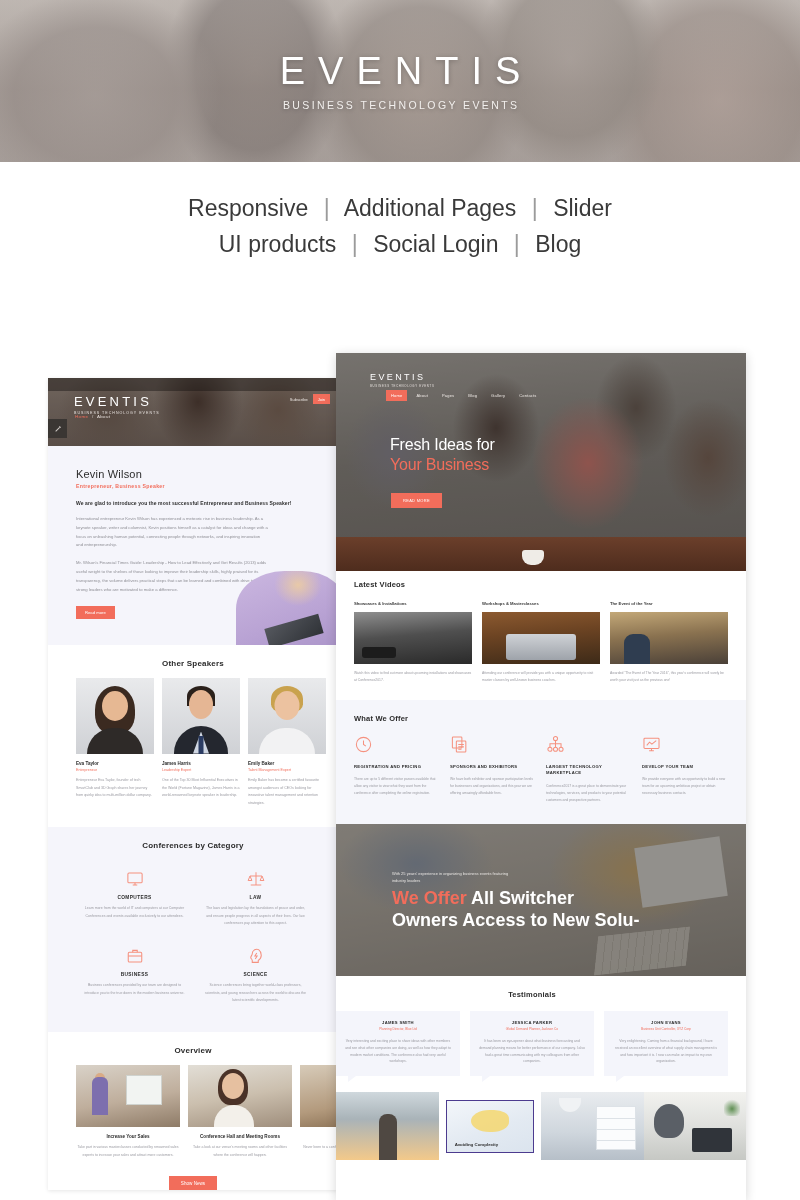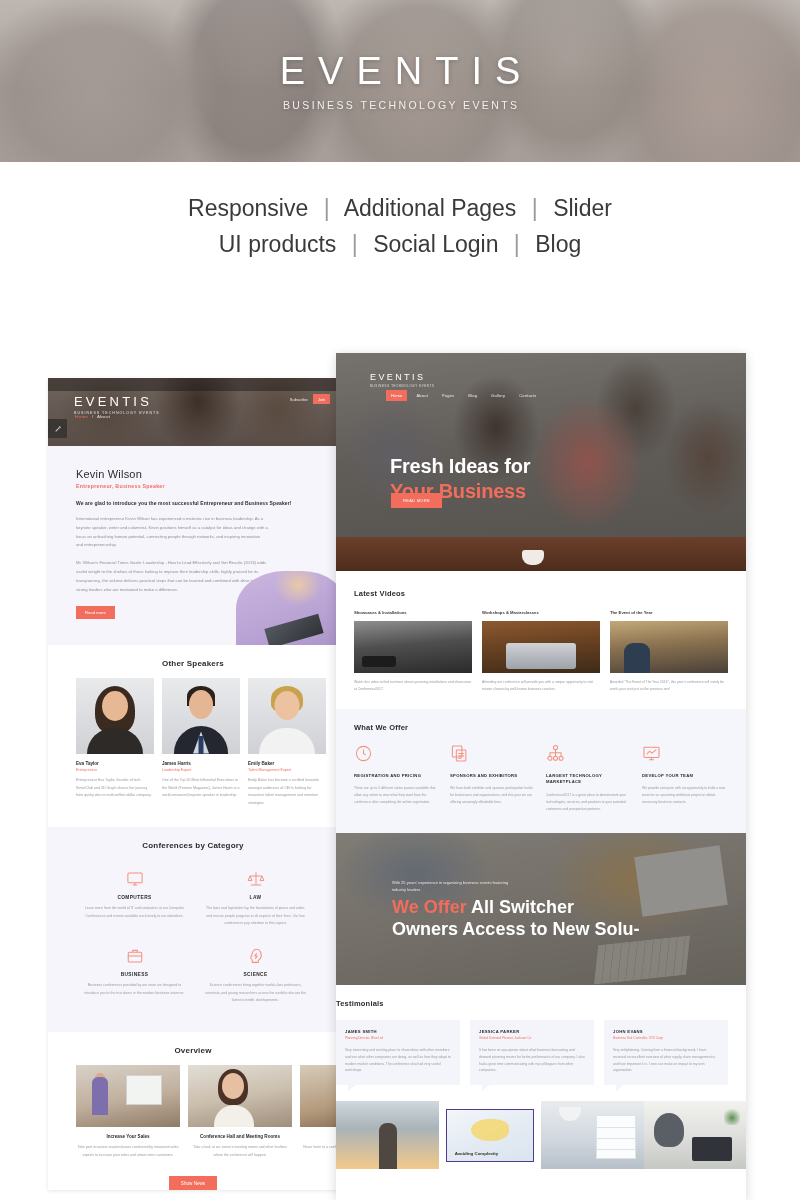--- a/index.html
+++ b/index.html
@@ -177,25 +177,25 @@
   }
   .rs-hero-ov { position:absolute; inset:0; background:rgba(42,38,36,.34); }
   .rs-table { position:absolute; left:0; right:0; bottom:0; height:34px; background:linear-gradient(180deg,#6b3f2b,#4e2c1d); }
   .rs-cup { position:absolute; left:186px; bottom:6px; width:22px; height:15px; background:#efece7; border-radius:3px 3px 9px 9px; }
   .rs-logo { position:absolute; left:34px; top:19px; color:#fff; }
   .rs-logo .l1 { font-size:9px; letter-spacing:2.4px; font-weight:300; }
   .rs-logo .l2 { font-size:2.8px; letter-spacing:.7px; margin-top:1.5px; color:#e6e1de; }
   .rs-nav { position:absolute; left:50px; top:37px; display:flex; align-items:center; gap:4px; }
   .rs-nav a { font-size:4px; color:#efeae6; padding:3px 5px; letter-spacing:.2px; }
   .rs-nav a.active { background:#f26d5b; color:#fff; }
-  .rs-h1 { position:absolute; left:54px; top:101px; color:#fff; font-size:20px; font-weight:700; line-height:1.25; letter-spacing:-.2px; }
+  .rs-h1 { position:absolute; left:54px; top:82px; color:#fff; font-size:16px; font-weight:400; line-height:1.25; letter-spacing:-.2px; }
   .rs-h1 .accent { color:#f26d5b; }
   .rs-cta { position:absolute; left:55px; top:140px; background:#f26d5b; color:#fff; font-size:4px; padding:5px 12px; letter-spacing:.3px; }
 
-  .rs-sec { padding:18px 18px 16px 18px; }
+  .rs-sec { padding:9px 18px 16px 18px; }
   .rs-h { font-size:7.5px; color:#2b2b2b; font-weight:600; letter-spacing:.2px; }
   .vid-grid { display:flex; gap:10px; margin-top:12px; }
   .vid { flex:1; }
   .vid-t { font-size:4.2px; color:#3a3a3a; font-weight:600; }
   .vid-img { height:52px; margin-top:6px; position:relative; overflow:hidden; }
   .vid-1 { background:linear-gradient(175deg,#8f8f8f 0%,#4f4f4f 45%,#2a2a2a 100%); }
   .vid-1::after { content:""; position:absolute; left:8px; bottom:6px; width:34px; height:11px; background:#1c1c1c; border-radius:3px; }
   .vid-2 { background:linear-gradient(175deg,#8c5a30 0%,#6d4423 40%,#3d2a18 100%); }
   .vid-2::after { content:""; position:absolute; left:50%; transform:translateX(-50%); bottom:4px; width:70px; height:26px; background:linear-gradient(180deg,#cfd2d6,#9ea3aa); border-radius:3px; }
   .vid-3 { background:linear-gradient(175deg,#c3a878 0%,#8a7250 45%,#4a4038 100%); }
@@ -218,21 +218,21 @@
       radial-gradient(ellipse 120px 80px at 300px 46px, #d8b373 0%, rgba(216,179,115,0) 72%),
       linear-gradient(170deg,#c9c4bb 0%, #b7b0a6 45%, #9a948b 100%);
   }
   .rs-band-ov { position:absolute; inset:0; background:rgba(38,36,34,.45); }
   .rs-paper { position:absolute; right:22px; top:18px; width:86px; height:60px; background:#eceae4; transform:rotate(-8deg); }
   .rs-kbd { position:absolute; right:58px; bottom:6px; width:92px; height:38px; background:repeating-linear-gradient(90deg,#ded9cf 0 7px,#c9c3b8 7px 8px), repeating-linear-gradient(0deg,#ded9cf 0 6px,#c9c3b8 6px 7px); transform:rotate(-6deg) skewX(-12deg); opacity:.85; }
   .rs-band-sub { position:absolute; left:56px; top:46px; color:#e7e4e1; font-size:4px; line-height:1.8; width:130px; }
   .rs-band-h { position:absolute; left:56px; top:63px; color:#fff; font-size:18px; font-weight:700; line-height:1.26; }
   .rs-band-h .accent { color:#f26d5b; }
 
-  .rs-test { padding:14px 18px 16px 0; }
+  .rs-test { padding:14px 18px 16px 0;text-align:center; }
   .test-grid { display:flex; gap:10px; margin-top:12px; }
   .test { flex:1; position:relative; background:#f4f5fb; padding:9px 9px 11px; }
   .test::after {
     content:""; position:absolute; left:12px; bottom:-6px;
     border-left:8px solid #f4f5fb; border-bottom:6px solid transparent;
   }
   .test-n { font-size:4.2px; font-weight:700; color:#2b2b2b; letter-spacing:.3px; }
   .test-r { font-size:3.2px; color:#f26d5b; margin-top:2.5px; }
   .test-q { font-size:3.4px; color:#9a9aa1; line-height:2; margin-top:7px; }
 

